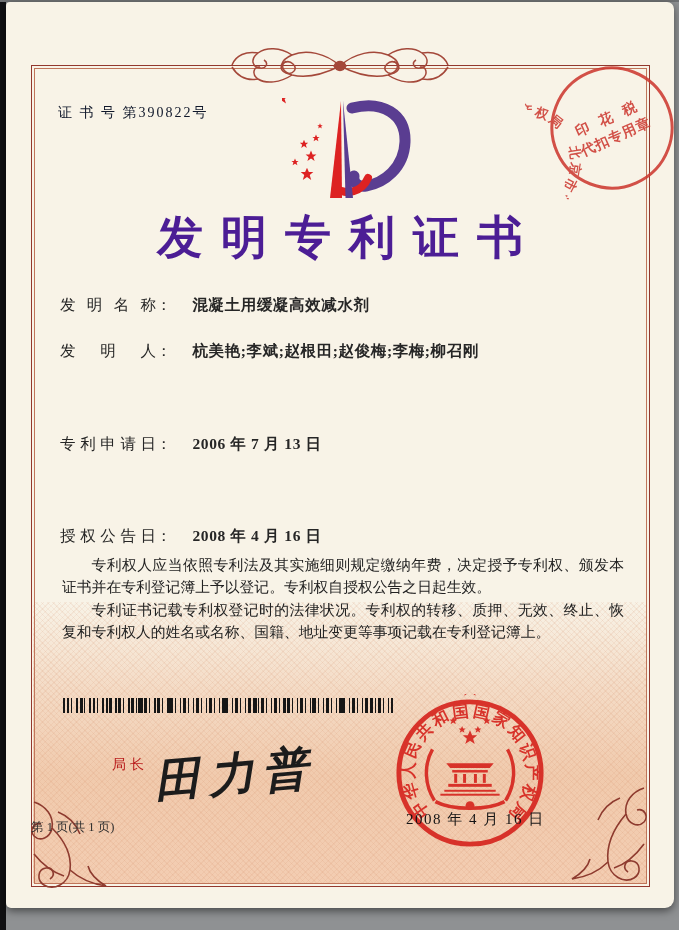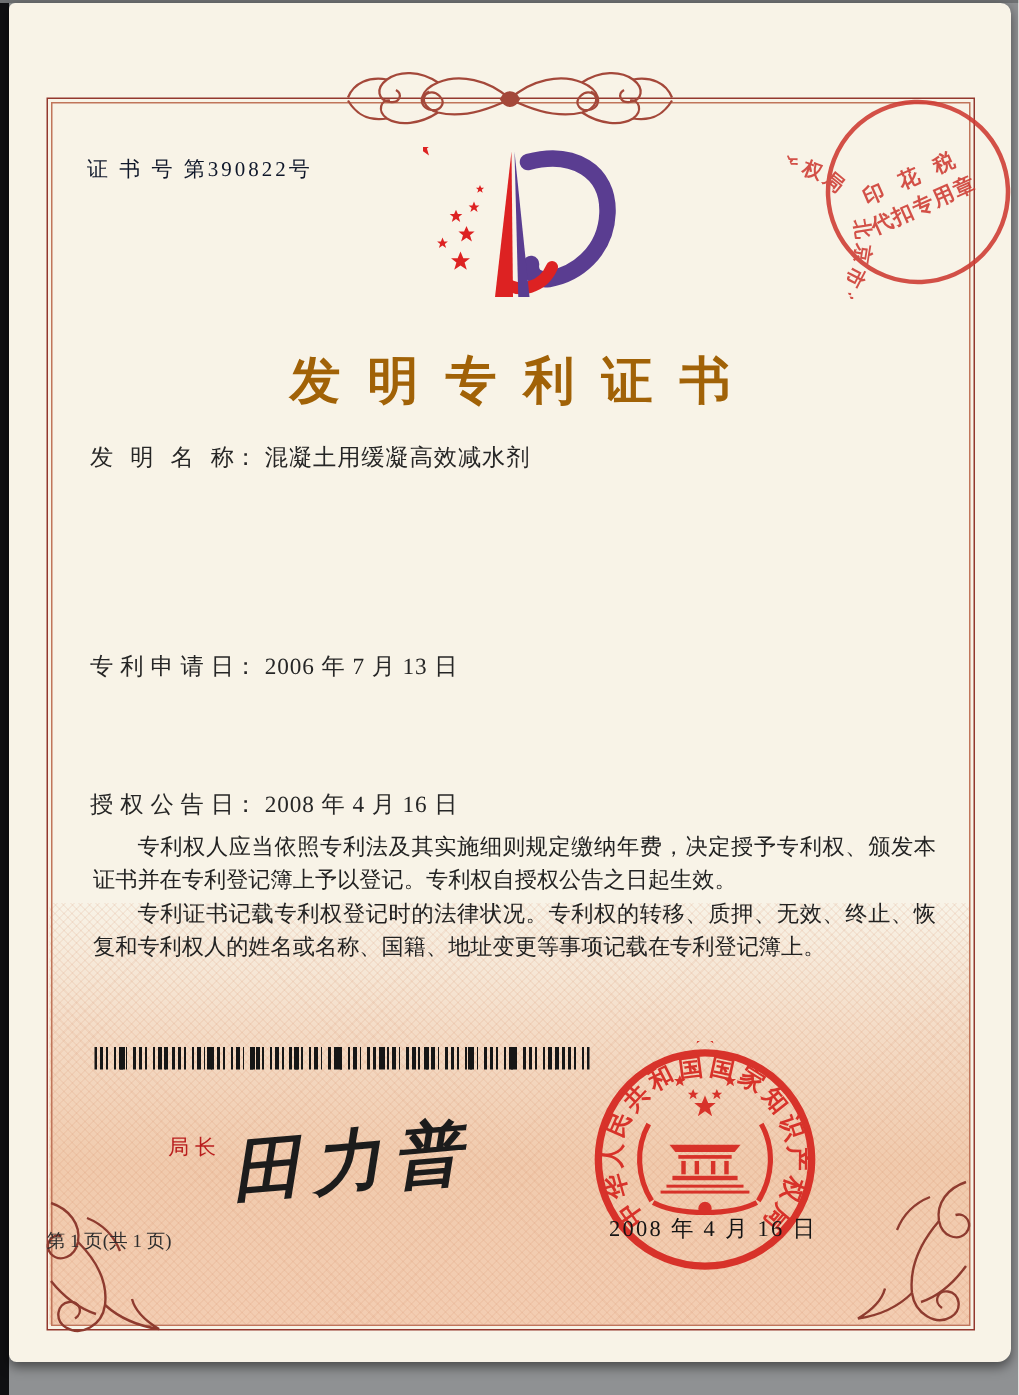--- a/index.html
+++ b/index.html
@@ -16,25 +16,25 @@
           repeating-linear-gradient(-45deg, rgba(205,125,85,.10) 0 1px, rgba(0,0,0,0) 1px 4px),
           linear-gradient(to bottom, rgba(243,205,178,0) 0%, rgba(241,201,172,.55) 30%, rgba(240,199,168,.92) 62%, #f3cdb2 100%);}
   
   .frame{position:absolute;left:25px;top:63px;width:617px;height:820px;border:1px solid #93382e;z-index:3;}
   .frame::after{content:"";position:absolute;left:2px;top:2px;right:2px;bottom:2px;border:1px solid #c0755a;}
   .ornament{position:absolute;z-index:4;}
   .stamp-wrap{position:absolute;left:536px;top:55px;width:140px;height:142px;z-index:6;transform:rotate(-24deg);opacity:.88;}
   .logo{position:absolute;left:276px;top:96px;width:150px;height:102px;z-index:5;}
   .certno{position:absolute;left:52px;top:102px;z-index:5;font-size:14px;color:#0f172a;letter-spacing:2px;}
   .title{position:absolute;left:0;top:205px;width:100%;text-align:center;z-index:5;
-         font-size:34px;font-weight:bold;color:#a16207;letter-spacing:18px;text-indent:18px;margin-top:24px;}
+         font-size:46px;font-weight:bold;color:#4c1d95;letter-spacing:18px;text-indent:18px;}
   .fieldrow{position:absolute;left:54px;z-index:5;font-size:15.5px;color:#262626;white-space:nowrap;}
   .fieldrow .lbl{display:inline-block;width:96px;text-align:justify;text-align-last:justify;vertical-align:bottom;}
   .fieldrow .col{display:inline-block;}
-  .fieldrow .val{margin-left:5px;letter-spacing:.6px;}
+  .fieldrow .val{margin-left:21px;letter-spacing:.6px;font-weight:bold;}
   .bodytext{position:absolute;left:56px;top:552px;width:562px;z-index:5;font-size:14.8px;line-height:22.4px;
             color:#222;text-align:justify;}
   .bodytext p{margin:0;text-indent:2em;}
   .barcode{position:absolute;left:57px;top:696px;width:330px;height:15px;z-index:5;
            background-image:
              repeating-linear-gradient(90deg,#161616 0 1.5px,rgba(0,0,0,0) 1.5px 3.5px,#161616 3.5px 6px,rgba(0,0,0,0) 6px 8px,#161616 8px 9px,rgba(0,0,0,0) 9px 13px),
              repeating-linear-gradient(90deg,rgba(0,0,0,0) 0 17px,#161616 17px 20px,rgba(0,0,0,0) 20px 29px);}
   .signer-title{position:absolute;left:106px;top:754px;z-index:5;font-size:14px;color:#b91c1c;letter-spacing:4px;}
   .signature{position:absolute;left:148px;top:742px;z-index:5;font-size:46px;font-weight:bold;color:#1c1c1c;
              transform:rotate(-5deg);letter-spacing:8px;font-style:italic;}
@@ -115,20 +115,23 @@
       <text x="70" y="84" text-anchor="middle" fill="#cd3a32" font-size="14" font-weight="bold" letter-spacing="1">代扣专用章</text>
     </svg>
 
     <div class="certno">证 书 号 第390822号</div>
 
     <div class="title">发明专利证书</div>
 
     <div class="fieldrow" style="top:293px;">
       <span class="lbl">发明名称</span><span class="col">：</span><span class="val">混凝土用缓凝高效减水剂</span>
     </div>
+    <div class="fieldrow" style="top:339px;">
+      <span class="lbl">发明人</span><span class="col">：</span><span class="val">杭美艳;李斌;赵根田;赵俊梅;李梅;柳召刚</span>
+    </div>
     <div class="fieldrow" style="top:432px;">
       <span class="lbl">专利申请日</span><span class="col">：</span><span class="val">2006 年 7 月 13 日</span>
     </div>
     <div class="fieldrow" style="top:524px;">
       <span class="lbl">授权公告日</span><span class="col">：</span><span class="val">2008 年 4 月 16 日</span>
     </div>
 
     <div class="bodytext">
       <p>专利权人应当依照专利法及其实施细则规定缴纳年费，决定授予专利权、颁发本证书并在专利登记簿上予以登记。专利权自授权公告之日起生效。</p>
       <p>专利证书记载专利权登记时的法律状况。专利权的转移、质押、无效、终止、恢复和专利权人的姓名或名称、国籍、地址变更等事项记载在专利登记簿上。</p>

